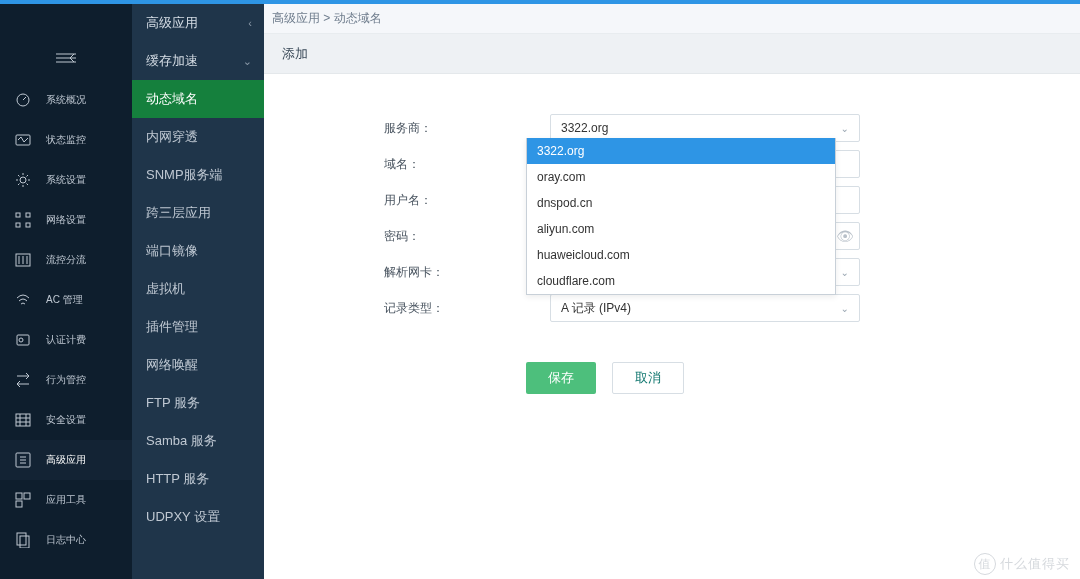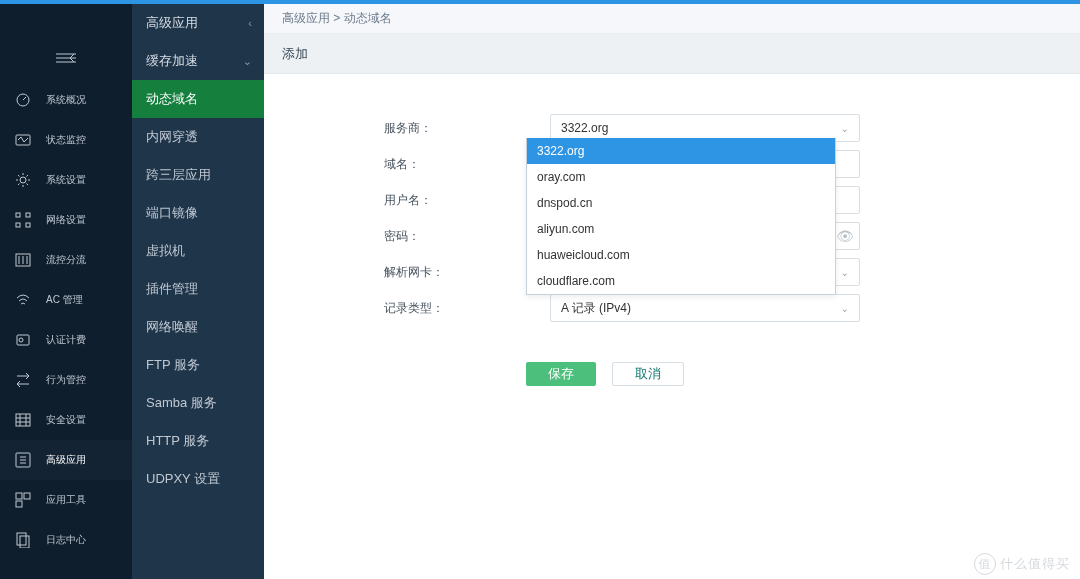--- a/index.html
+++ b/index.html
@@ -108,21 +108,21 @@
       display: flex;
       flex-direction: column;
     }
     .breadcrumb {
       height: 30px;
       background: #f5f7fa;
       font-size: 12px;
       color: #6e7c8c;
       display: flex;
       align-items: center;
-      padding-left: 18px;
+      padding-left: 8px;
       border-bottom: 1px solid #e8ecef;
     }
     .page-title-row {
       height: 40px;
       background: #eef1f4;
       font-size: 13px;
       color: #3b4a59;
       display: flex;
       align-items: center;
       padding-left: 18px;
@@ -214,21 +214,21 @@
       color: #b8c0c9;
       font-size: 14px;
     }
     .buttons-row {
       display: flex;
       gap: 16px;
       margin-top: 36px;
       margin-left: 262px;
     }
     .btn {
-      height: 24px;
+      height: 32px;
       padding: 0 22px;
       font-size: 13px;
       border-radius: 2px;
       cursor: pointer;
       border: none;
     }
     .btn-save {
       background: #4dbf7c;
       color: #fff;
     }
@@ -393,20 +393,23 @@
     </div>
     <div class="sec-header">
       <span>缓存加速</span>
       <span class="chev">⌄</span>
     </div>
     <div class="sec-item active">
         <span>动态域名</span>
       </div>
     <div class="sec-item">
         <span>内网穿透</span>
+      </div>
+    <div class="sec-item">
+        <span>SNMP服务端</span>
       </div>
     <div class="sec-item">
         <span>跨三层应用</span>
       </div>
     <div class="sec-item">
         <span>端口镜像</span>
       </div>
     <div class="sec-item">
         <span>虚拟机</span>
       </div>

